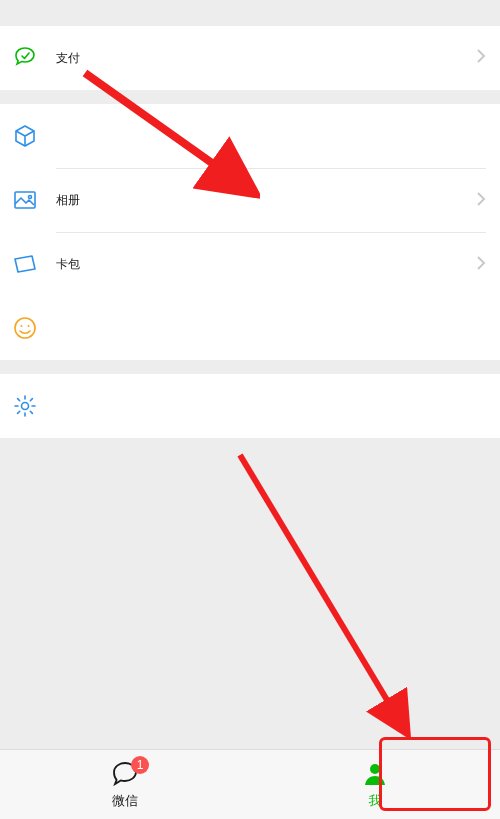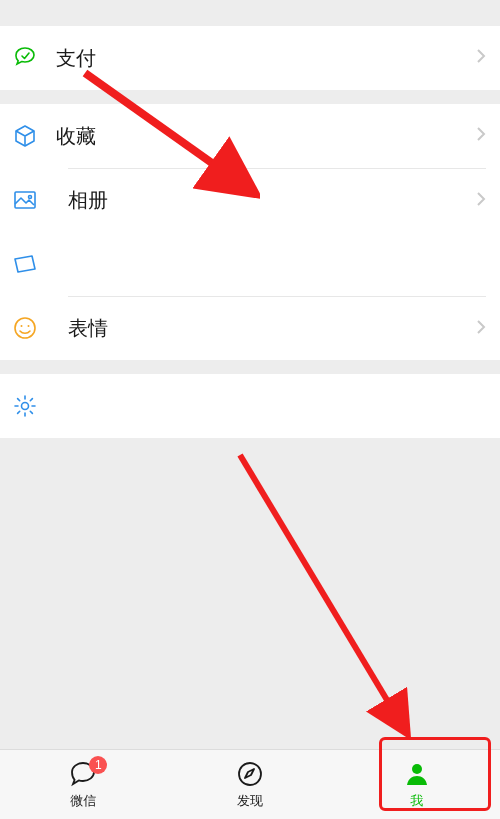--- a/index.html
+++ b/index.html
@@ -13,38 +13,38 @@
   .spacer-top { height: 26px; background: #ededed; }
   .group { background: #fff; }
   .gap { height: 14px; }
   .row {
     display: flex;
     align-items: center;
     height: 64px;
     padding: 0 14px 0 12px;
     background: #fff;
   }
-  .row + .row .label-wrap { border-top: 1px solid #e7e7e7; margin-left: 12px; }
+  .row + .row .label-wrap { border-top: 1px solid #e7e7e7; }
   .icon-slot {
     width: 44px;
     display: flex;
     align-items: center;
     justify-content: flex-start;
     flex: 0 0 44px;
   }
   .icon-slot svg { display: block; }
   .label-wrap {
     flex: 1;
     height: 100%;
     display: flex;
     align-items: center;
     justify-content: space-between;
   }
   .label {
-    font-size: 20px;
+    font-size: 12px;
     color: #1a1a1a;
   }
   .chevron { color: #c9c9c9; flex: 0 0 auto; }
 
   
   .tabbar {
     position: absolute;
     left: 0; right: 0; bottom: 0;
     height: 70px;
     background: #f7f7f7;
@@ -118,28 +118,20 @@
 <div class="gap"></div>
 
 <div class="group">
   <div class="row">
     <span class="icon-slot">
       <svg width="26" height="26" viewBox="0 0 26 26" fill="none" stroke="#2f8fe9" stroke-width="1.6" stroke-linejoin="round">
         <path d="M13 3l9 5v10l-9 5-9-5V8z"></path>
           <path d="M4 8l9 5 9-5M13 13v10"></path>
       </svg>
     </span>
-    <div class="label-wrap">
-      <span class="label">收藏</span>
-      <span class="chevron">
-        <svg width="10" height="16" viewBox="0 0 10 16" fill="none" stroke="currentColor" stroke-width="2">
-            <path d="M2 2l6 6-6 6"></path>
-          </svg>
-      </span>
-    </div>
   </div>
   <div class="row">
     <span class="icon-slot">
       <svg width="26" height="26" viewBox="0 0 26 26" fill="none" stroke="#2f8fe9" stroke-width="1.6" stroke-linejoin="round">
         <rect x="3" y="5" width="20" height="16" rx="1"></rect>
           <path d="M3 17l6-6 5 5 3-3 5 5"></path>
           <circle cx="18" cy="10" r="1.5"></circle>
       </svg>
     </span>
     <div class="label-wrap">
@@ -150,39 +142,39 @@
           </svg>
       </span>
     </div>
   </div>
   <div class="row">
     <span class="icon-slot">
       <svg width="26" height="26" viewBox="0 0 26 26" fill="none" stroke="#2f8fe9" stroke-width="1.6" stroke-linejoin="round">
         <path d="M3 8 L20 5 L23 18 L6 21 Z"></path>
       </svg>
     </span>
-  </div>
-  <div class="row">
-    <span class="icon-slot">
-      <svg width="26" height="26" viewBox="0 0 26 26" fill="none" stroke="#f5a623" stroke-width="1.6" stroke-linecap="round">
-        <circle cx="13" cy="13" r="10"></circle>
-          <circle cx="9.5" cy="11" r="1" fill="#f5a623" stroke="none"></circle>
-          <circle cx="16.5" cy="11" r="1" fill="#f5a623" stroke="none"></circle>
-          <path d="M8 16c1.3 1.5 3 2.3 5 2.3s3.7-.8 5-2.3"></path>
-      </svg>
-    </span>
     <div class="label-wrap">
-      <span class="label">表情</span>
+      <span class="label">卡包</span>
       <span class="chevron">
         <svg width="10" height="16" viewBox="0 0 10 16" fill="none" stroke="currentColor" stroke-width="2">
             <path d="M2 2l6 6-6 6"></path>
           </svg>
       </span>
     </div>
   </div>
+  <div class="row">
+    <span class="icon-slot">
+      <svg width="26" height="26" viewBox="0 0 26 26" fill="none" stroke="#f5a623" stroke-width="1.6" stroke-linecap="round">
+        <circle cx="13" cy="13" r="10"></circle>
+          <circle cx="9.5" cy="11" r="1" fill="#f5a623" stroke="none"></circle>
+          <circle cx="16.5" cy="11" r="1" fill="#f5a623" stroke="none"></circle>
+          <path d="M8 16c1.3 1.5 3 2.3 5 2.3s3.7-.8 5-2.3"></path>
+      </svg>
+    </span>
+  </div>
 </div>
 
 <div class="gap"></div>
 
 <div class="group">
   <div class="row">
     <span class="icon-slot">
       <svg width="26" height="26" viewBox="0 0 26 26" fill="none" stroke="#2f8fe9" stroke-width="1.6">
         <circle cx="13" cy="13" r="3.5"></circle>
         <path d="M13 3v3M13 20v3M3 13h3M20 13h3M5.6 5.6l2.1 2.1M18.3 18.3l2.1 2.1M20.4 5.6l-2.1 2.1M7.7 18.3l-2.1 2.1" stroke-linecap="round"></path>
@@ -193,29 +185,20 @@
 
 <div class="tabbar">
   <div class="tab">
     <span class="tab-icon">
       <svg width="30" height="28" viewBox="0 0 30 28" fill="none" stroke="#1a1a1a" stroke-width="1.8">
         <path d="M4 12c0-5 5-9 11-9s11 4 11 9-5 9-11 9c-1.5 0-3-.2-4.2-.6L5 24l1.6-4.2C4.9 18 4 15.1 4 12z"></path>
       </svg>
     </span>
     <span class="badge">1</span>
     <span>微信</span>
-  </div>
-  <div class="tab">
-    <span class="tab-icon">
-      <svg width="30" height="28" viewBox="0 0 30 28" fill="none" stroke="#1a1a1a" stroke-width="1.8">
-        <circle cx="15" cy="14" r="11"></circle>
-          <path d="M19 9l-3 6-6 3 3-6z" stroke-linejoin="round"></path>
-      </svg>
-    </span>
-    <span>发现</span>
   </div>
   <div class="tab active">
     <span class="tab-icon">
       <svg width="30" height="28" viewBox="0 0 30 28" fill="#09bb07">
         <circle cx="15" cy="9" r="5"></circle>
           <path d="M5 25c1-6 5-9 10-9s9 3 10 9z"></path>
       </svg>
     </span>
     <span>我</span>
   </div>

